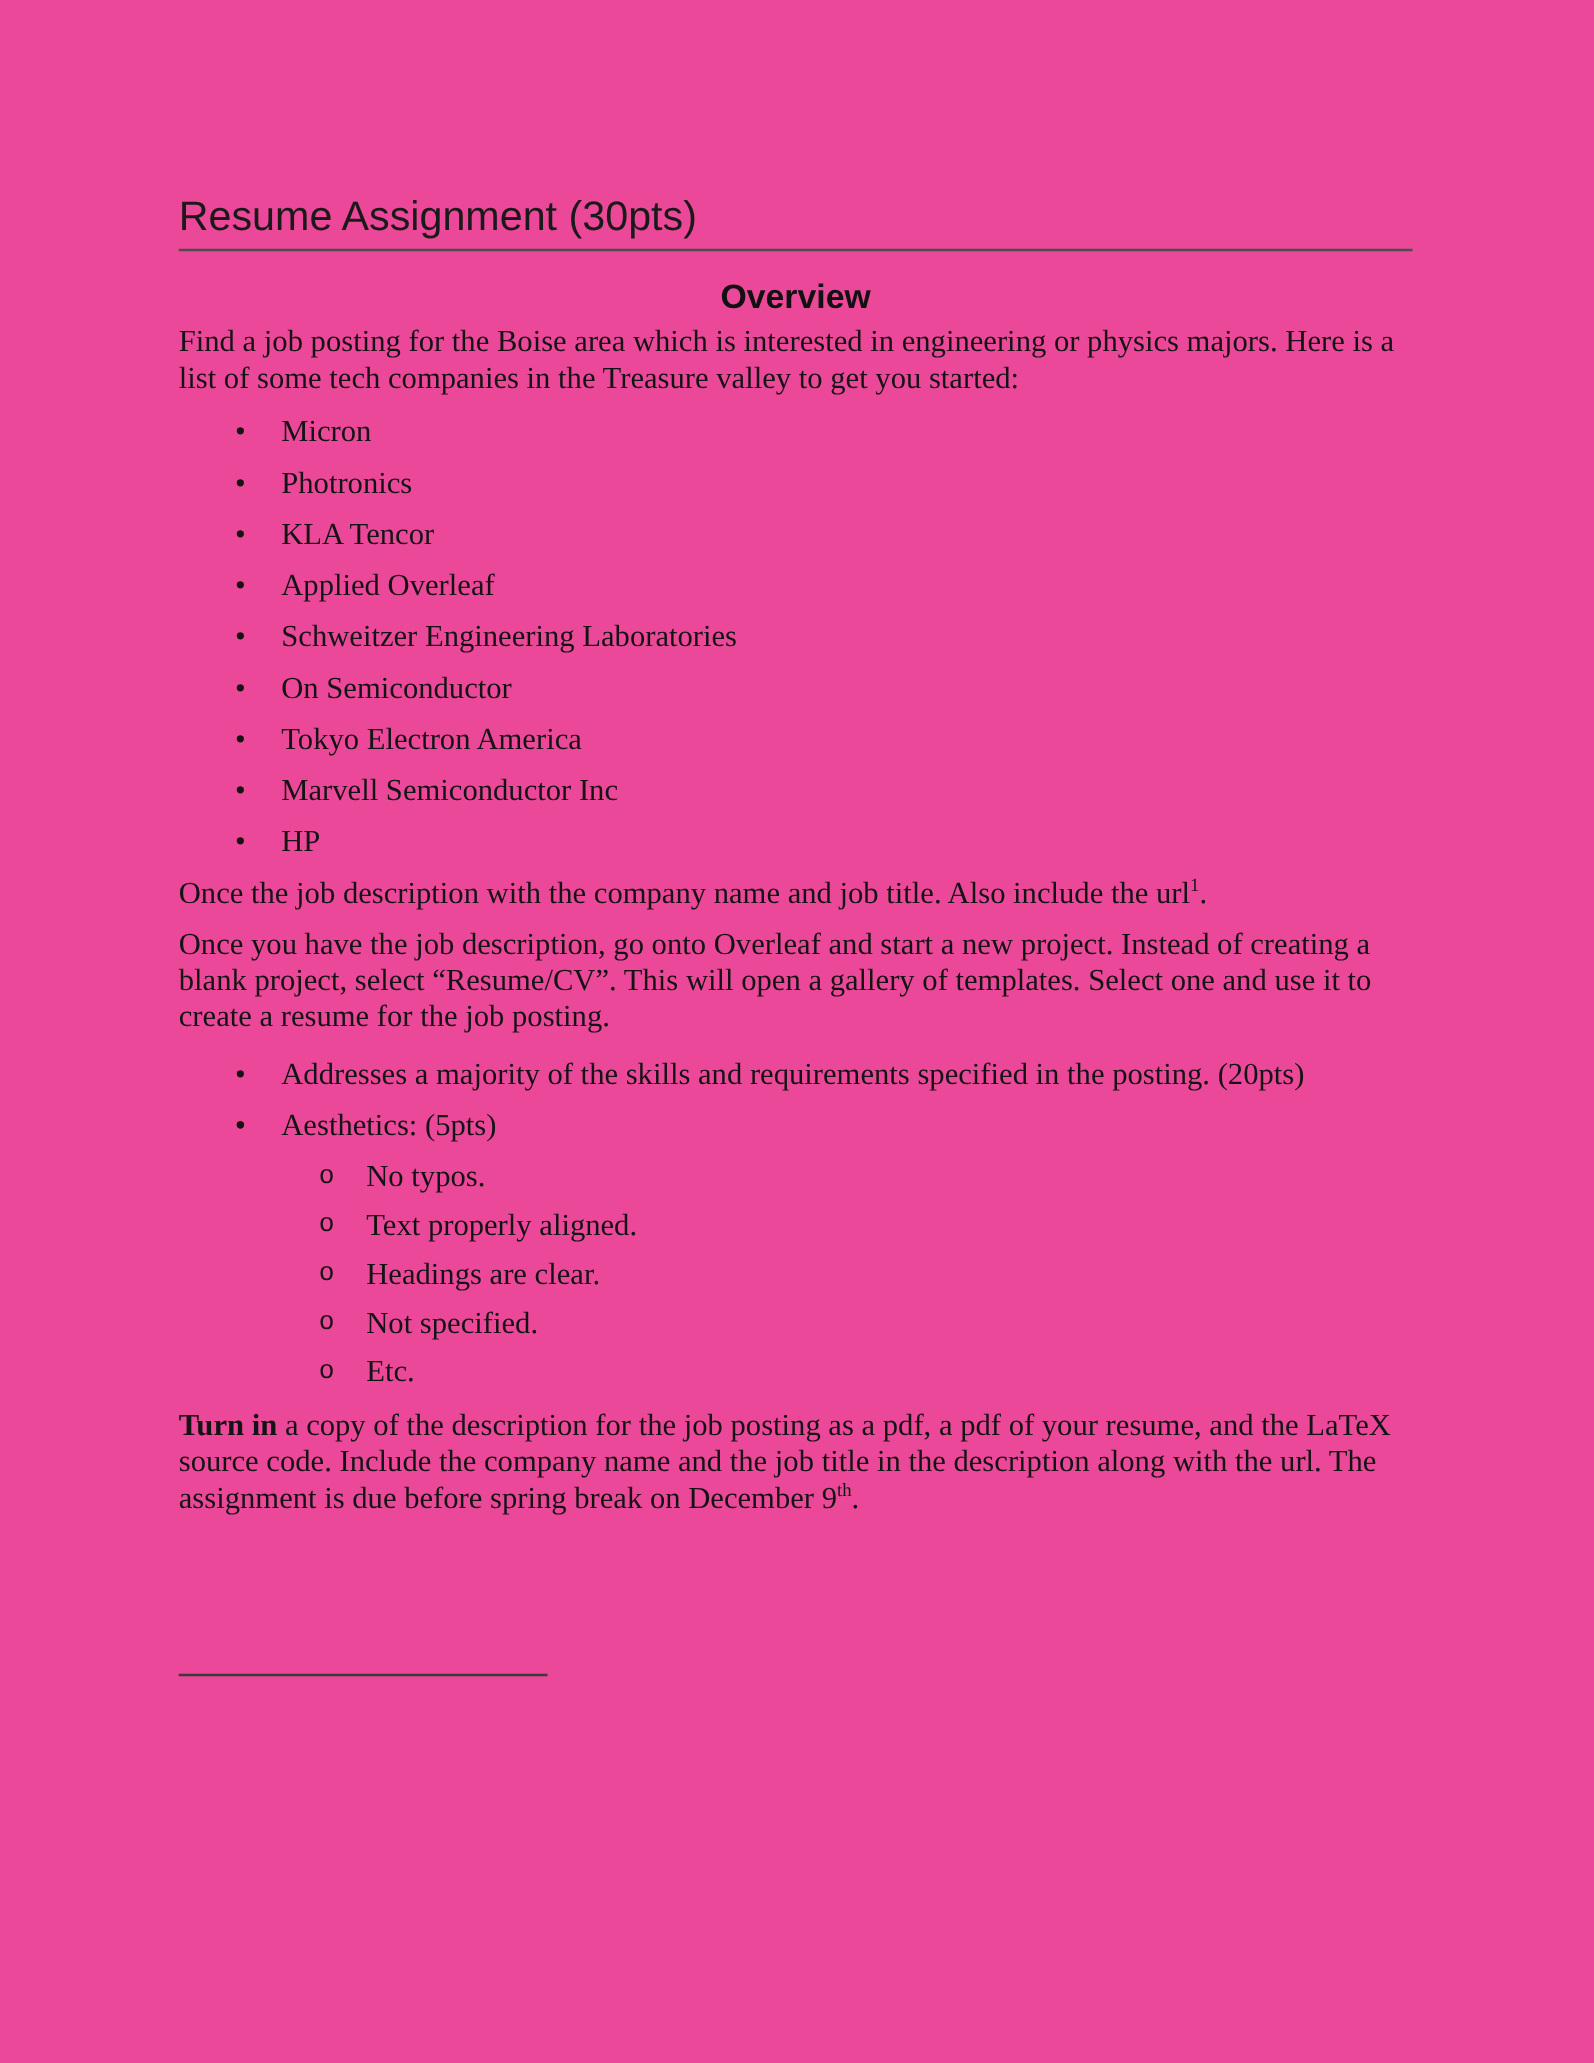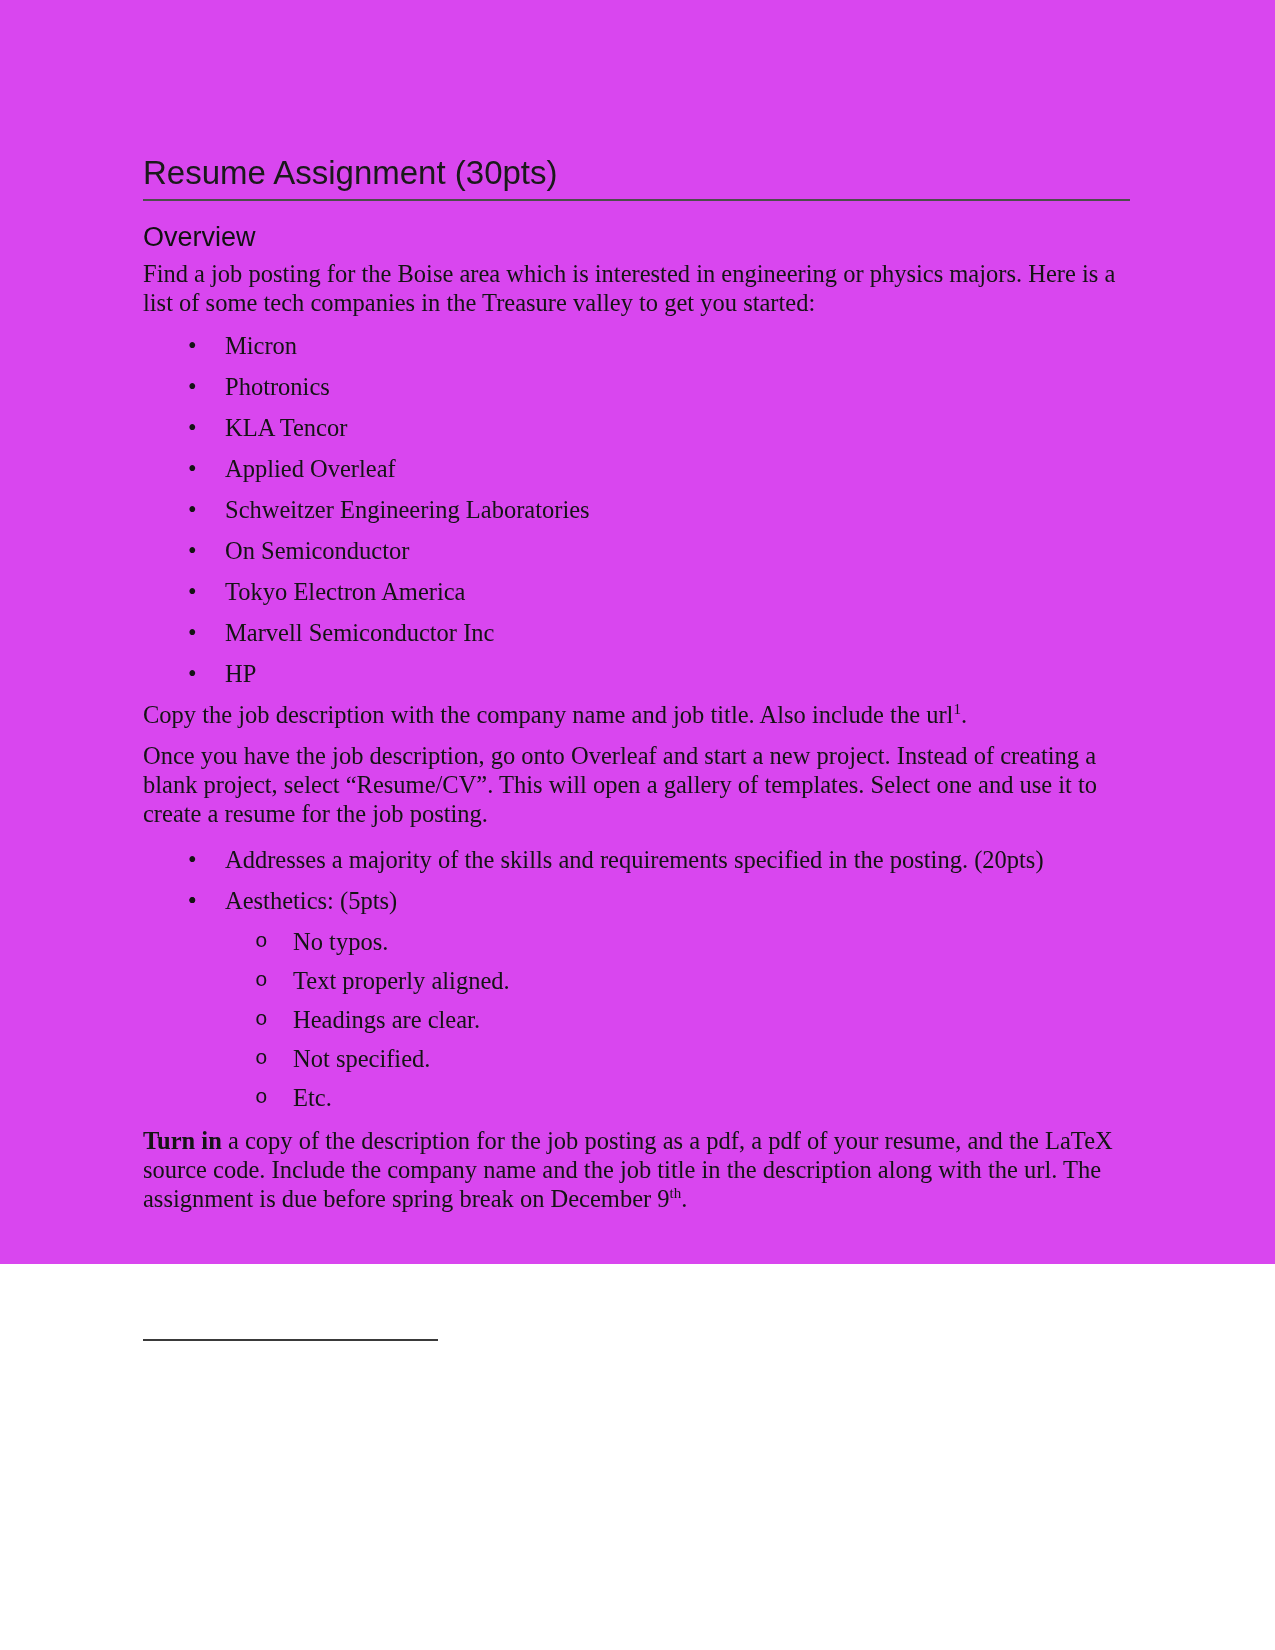--- a/index.html
+++ b/index.html
@@ -2,22 +2,22 @@
 <html><head>
 <meta charset="utf-8">
 <style>
   * { margin: 0; padding: 0; box-sizing: border-box; }
   html, body { background: #ffffff; }
   body { width: 1275px; height: 1650px; position: relative; overflow: hidden; }
 
   .page {
     position: absolute;
     left: 0; top: 0;
-    width: 1275px; height: 1264px;
-    background: #d946ef;
+    width: 1275px; height: 1650px;
+    background: #ec4899;
     color: #141414;
   }
 
   .content {
     position: absolute;
     left: 143px;
     top: 0;
     width: 987px;
     padding-top: 156px;
     font-family: "Liberation Serif", "DejaVu Serif", serif;
@@ -33,22 +33,23 @@
     letter-spacing: 0px;
     color: #1a1a1a;
     padding-bottom: 9px;
     border-bottom: 2px solid #4d4d4d;
   }
 
   h2.section-heading {
     font-family: "Liberation Sans", "DejaVu Sans", sans-serif;
     font-size: 27px;
     line-height: 30px;
-    font-weight: 400;
+    font-weight: 700;
     color: #111111;
+    text-align: center;
   }
 
   h2.overview-heading { margin-top: 21px; }
   h2.rubric-heading   { margin-top: 22px; }
 
   p.body-para { margin-top: 7px; }
   p.copy-para { margin-top: 7px; }
   p.overleaf-para { margin-top: 12px; }
   p.turnin-para { margin-top: 14px; }
 
@@ -155,21 +156,21 @@
       <li>
         <span class="marker">•</span>
         <span>Marvell Semiconductor Inc</span>
       </li>
       <li>
         <span class="marker">•</span>
         <span>HP</span>
       </li>
     </ul>
 
-    <p class="copy-para"><span>Copy the job description with the company name and job title. Also include the url</span><sup class="fn-ref">1</sup><span>.</span></p>
+    <p class="copy-para"><span>Once the job description with the company name and job title. Also include the url</span><sup class="fn-ref">1</sup><span>.</span></p>
 
     <p class="overleaf-para">Once you have the job description, go onto Overleaf and start a new project. Instead of creating a blank project, select “Resume/CV”. This will open a gallery of templates. Select one and use it to create a resume for the job posting.</p>
 
 
     <ul class="doc-list rubric-list">
       <li>
         <span class="marker">•</span>
         <span>Addresses a majority of the skills and requirements specified in the posting. (20pts)</span>
       </li>
       <li>

